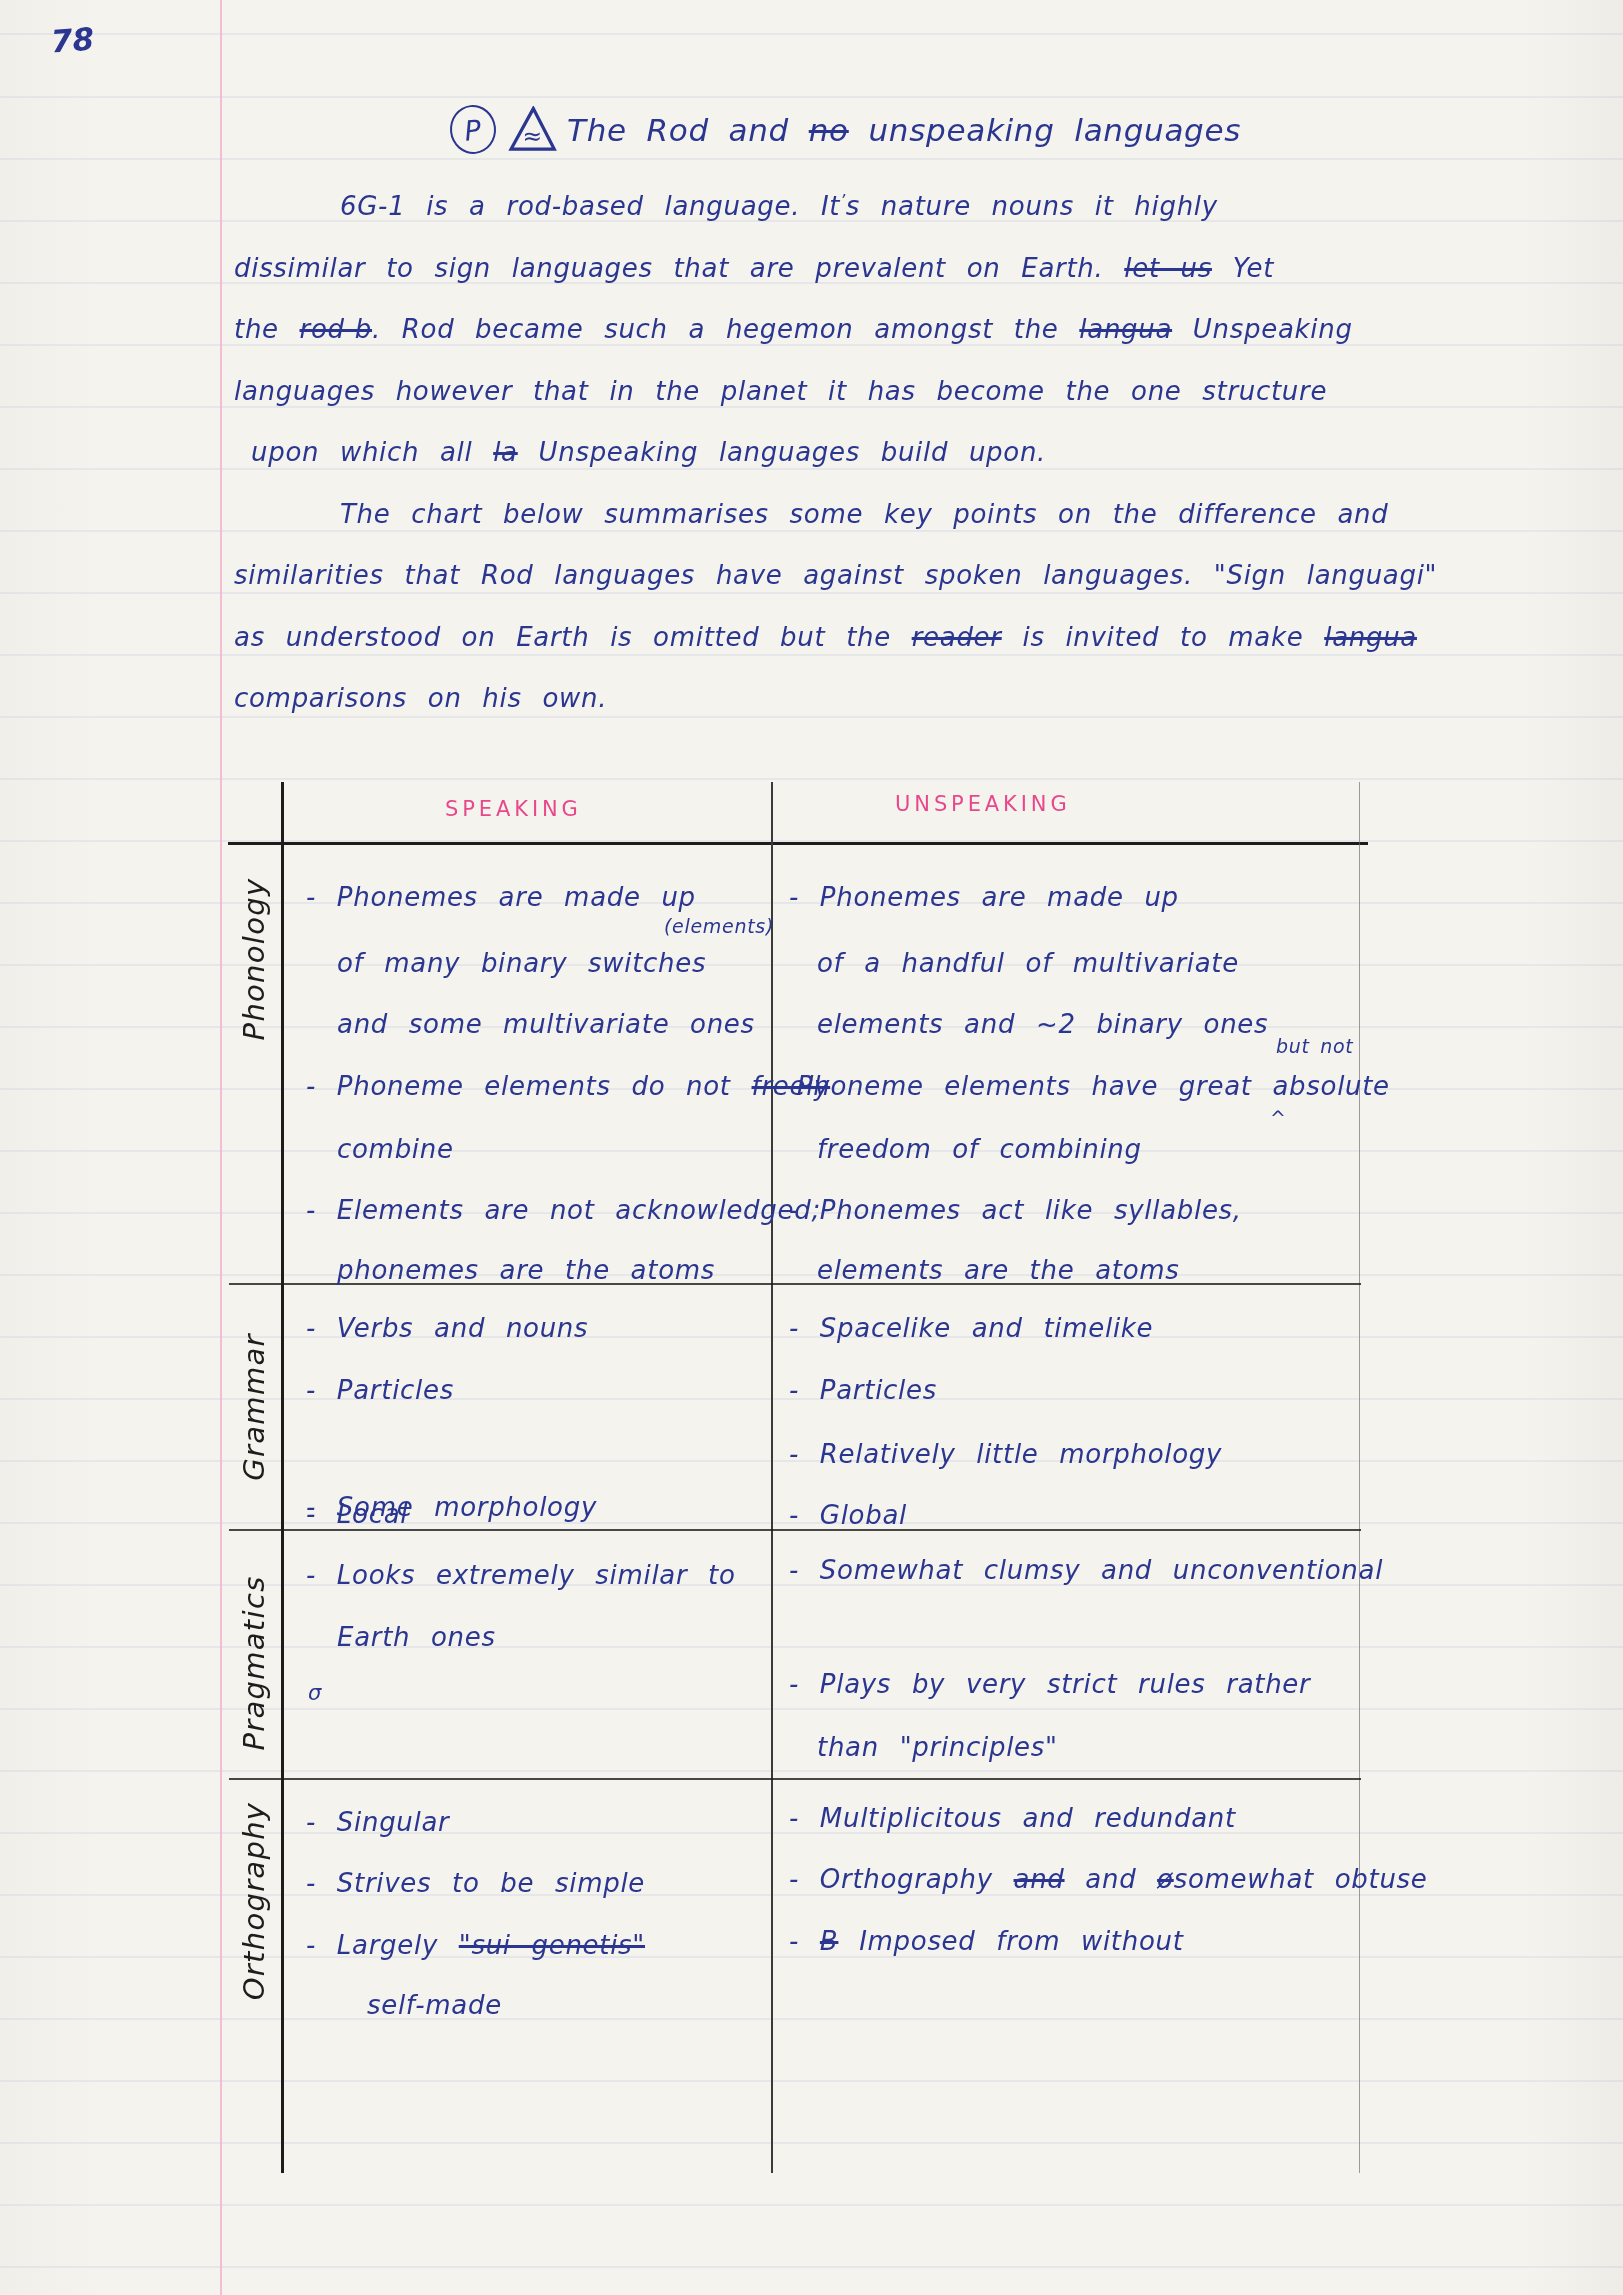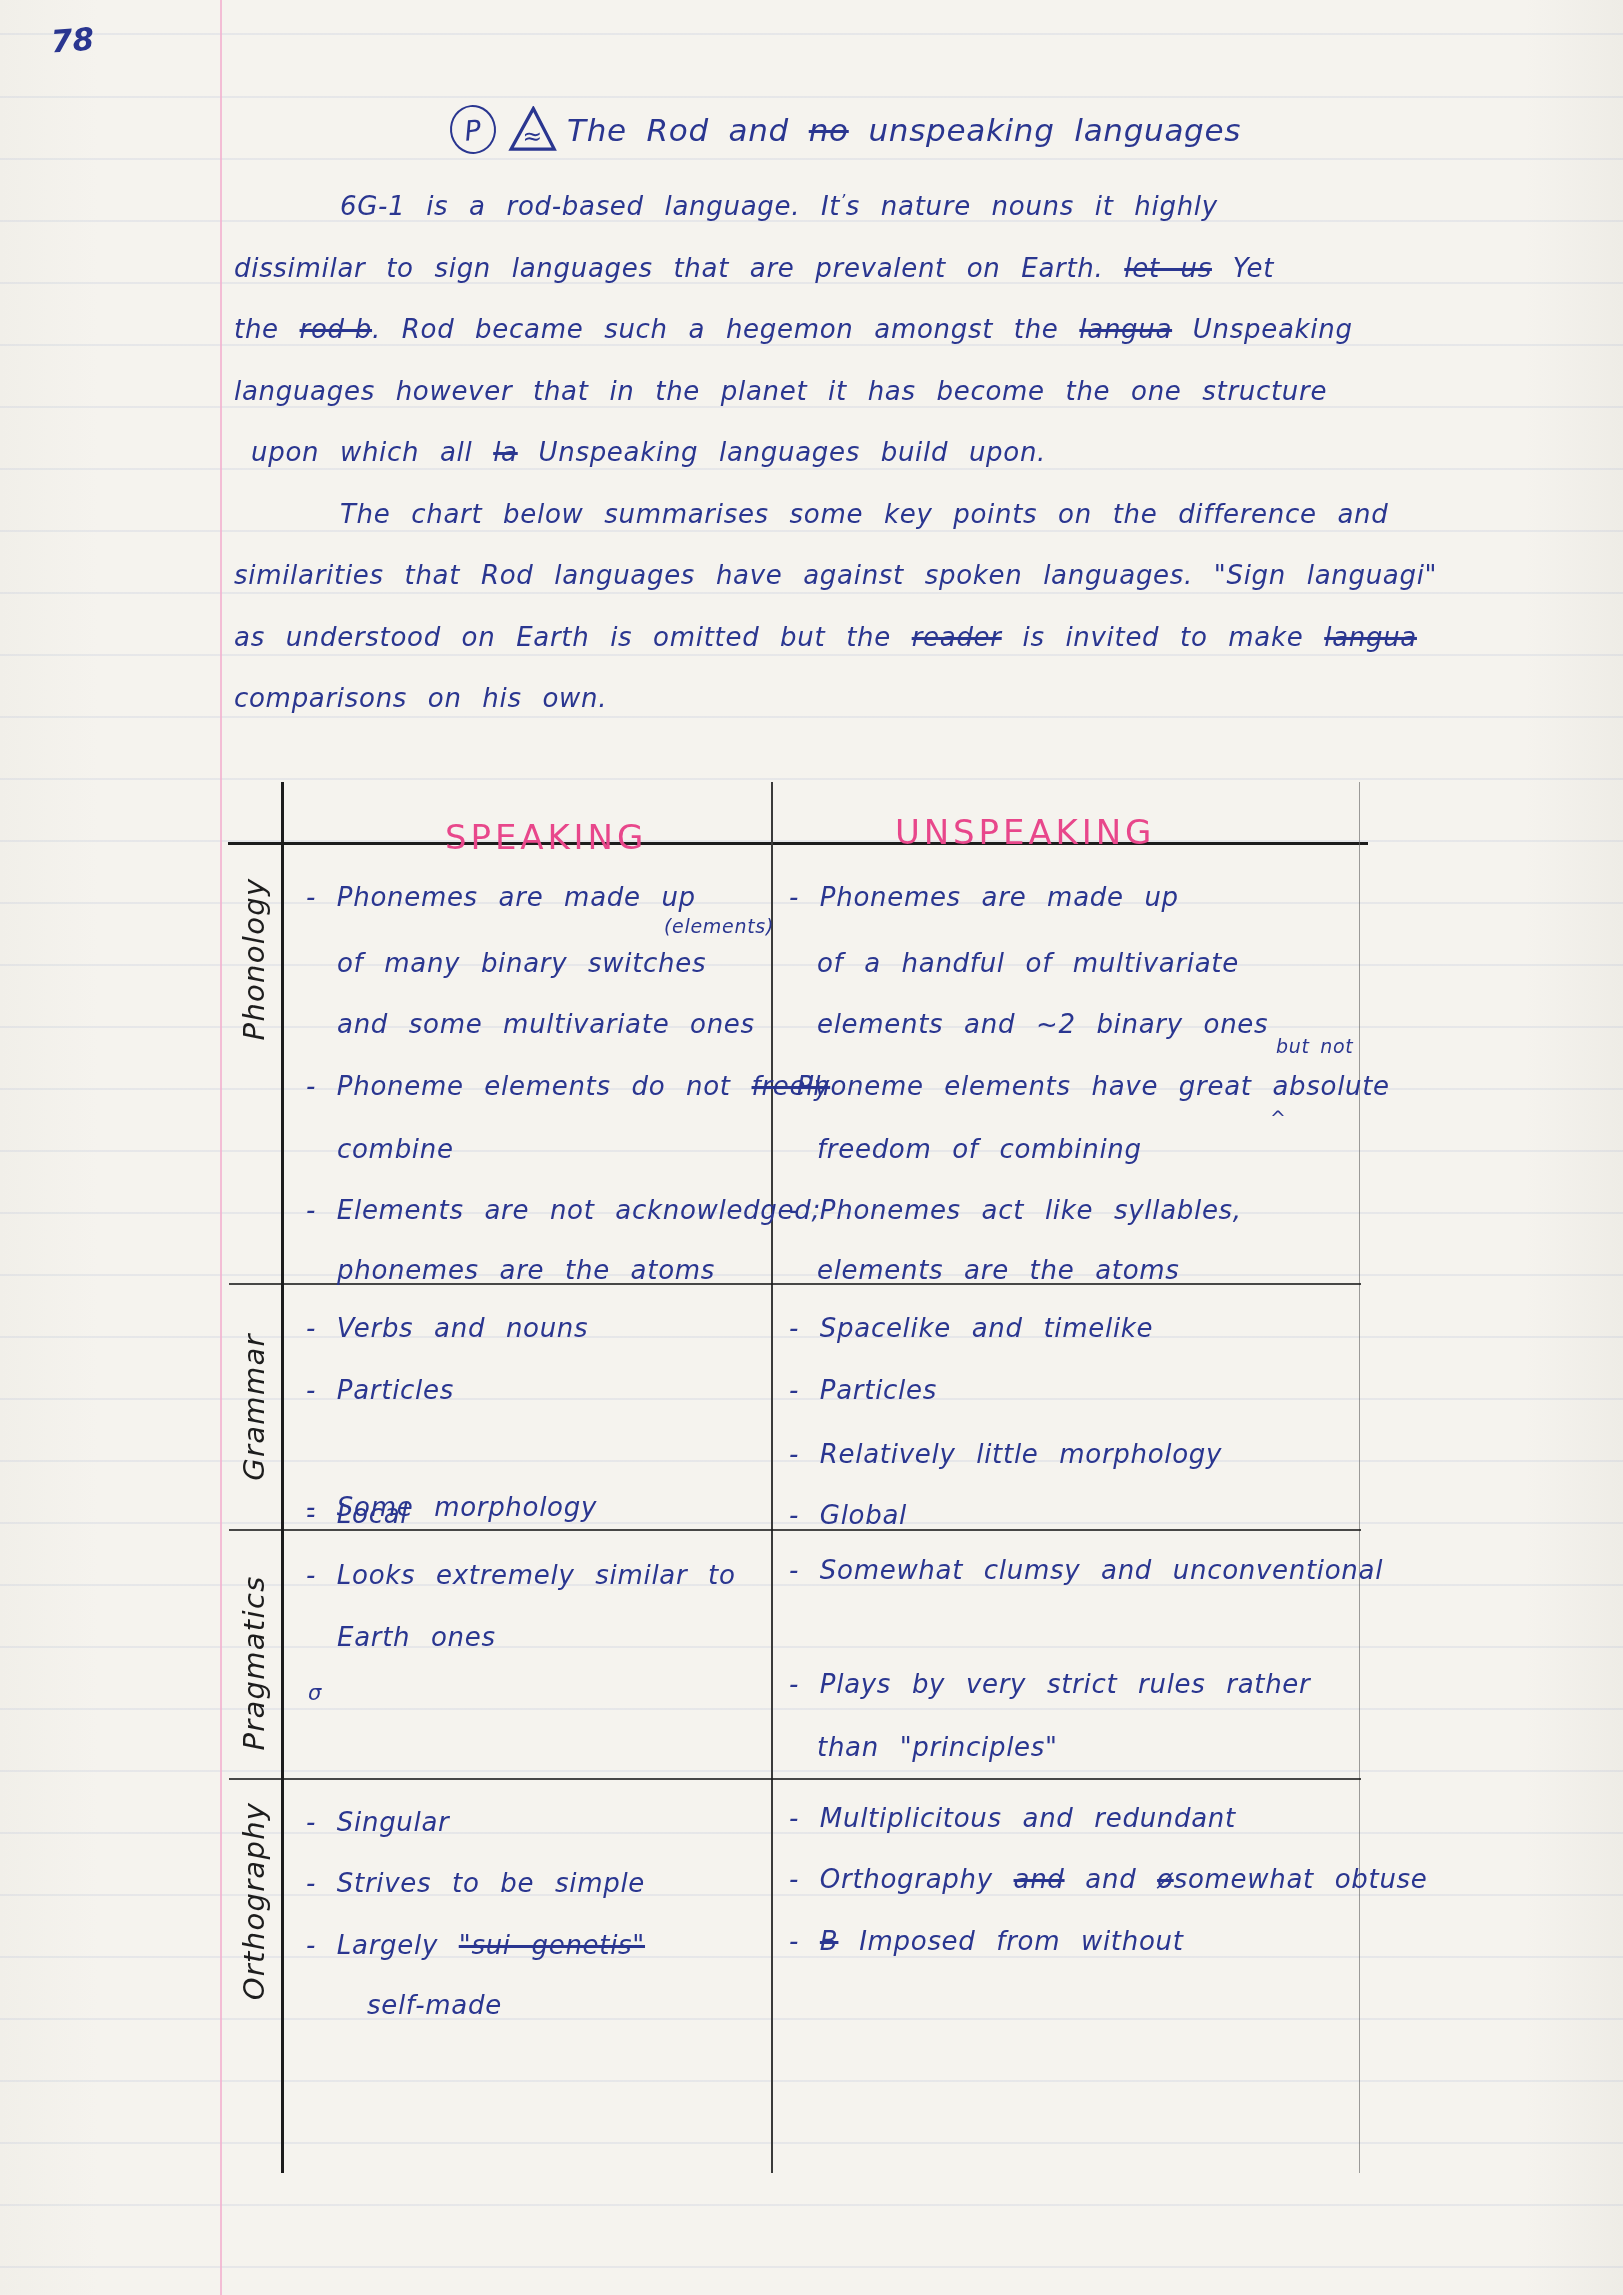--- a/index.html
+++ b/index.html
@@ -25,21 +25,21 @@
   .hw .ins{font-size:0.6em;vertical-align:0.55em;}
   .titlerow{display:flex;align-items:center;gap:10.5px;font-size:31px;word-spacing:9.2px;}
   .pcircle{
     display:inline-flex;align-items:center;justify-content:center;
     width:42px;height:45px;border:2.6px solid #2a3690;border-radius:50%;
     font-size:27.5px;font-style:italic;transform:rotate(-6deg);
   }
   .annot{font-size:19px;word-spacing:3.9px;}
   .header{
     position:absolute;font-style:normal;color:#e8478b;
-    font-size:34px;letter-spacing:3.9px;word-spacing:2.6px;white-space:nowrap;margin-top:20px;
+    font-size:21px;letter-spacing:3.9px;word-spacing:2.6px;white-space:nowrap;
   }
   .cat{
     position:absolute;color:#1d1d1d;font-size:29px;font-style:italic;letter-spacing:1.3px;
     transform:translate(-50%,-50%) rotate(-90deg);white-space:nowrap;
   }
   .vline,.hline{position:absolute;background:#1c1c1c;}
   .pagenum{position:absolute;left:51px;top:22px;color:#2a3690;font-size:31px;font-style:italic;font-weight:bold;transform:rotate(-4deg);}
   svg text{font-family:"DejaVu Sans",sans-serif;}
 </style>
 </head>

